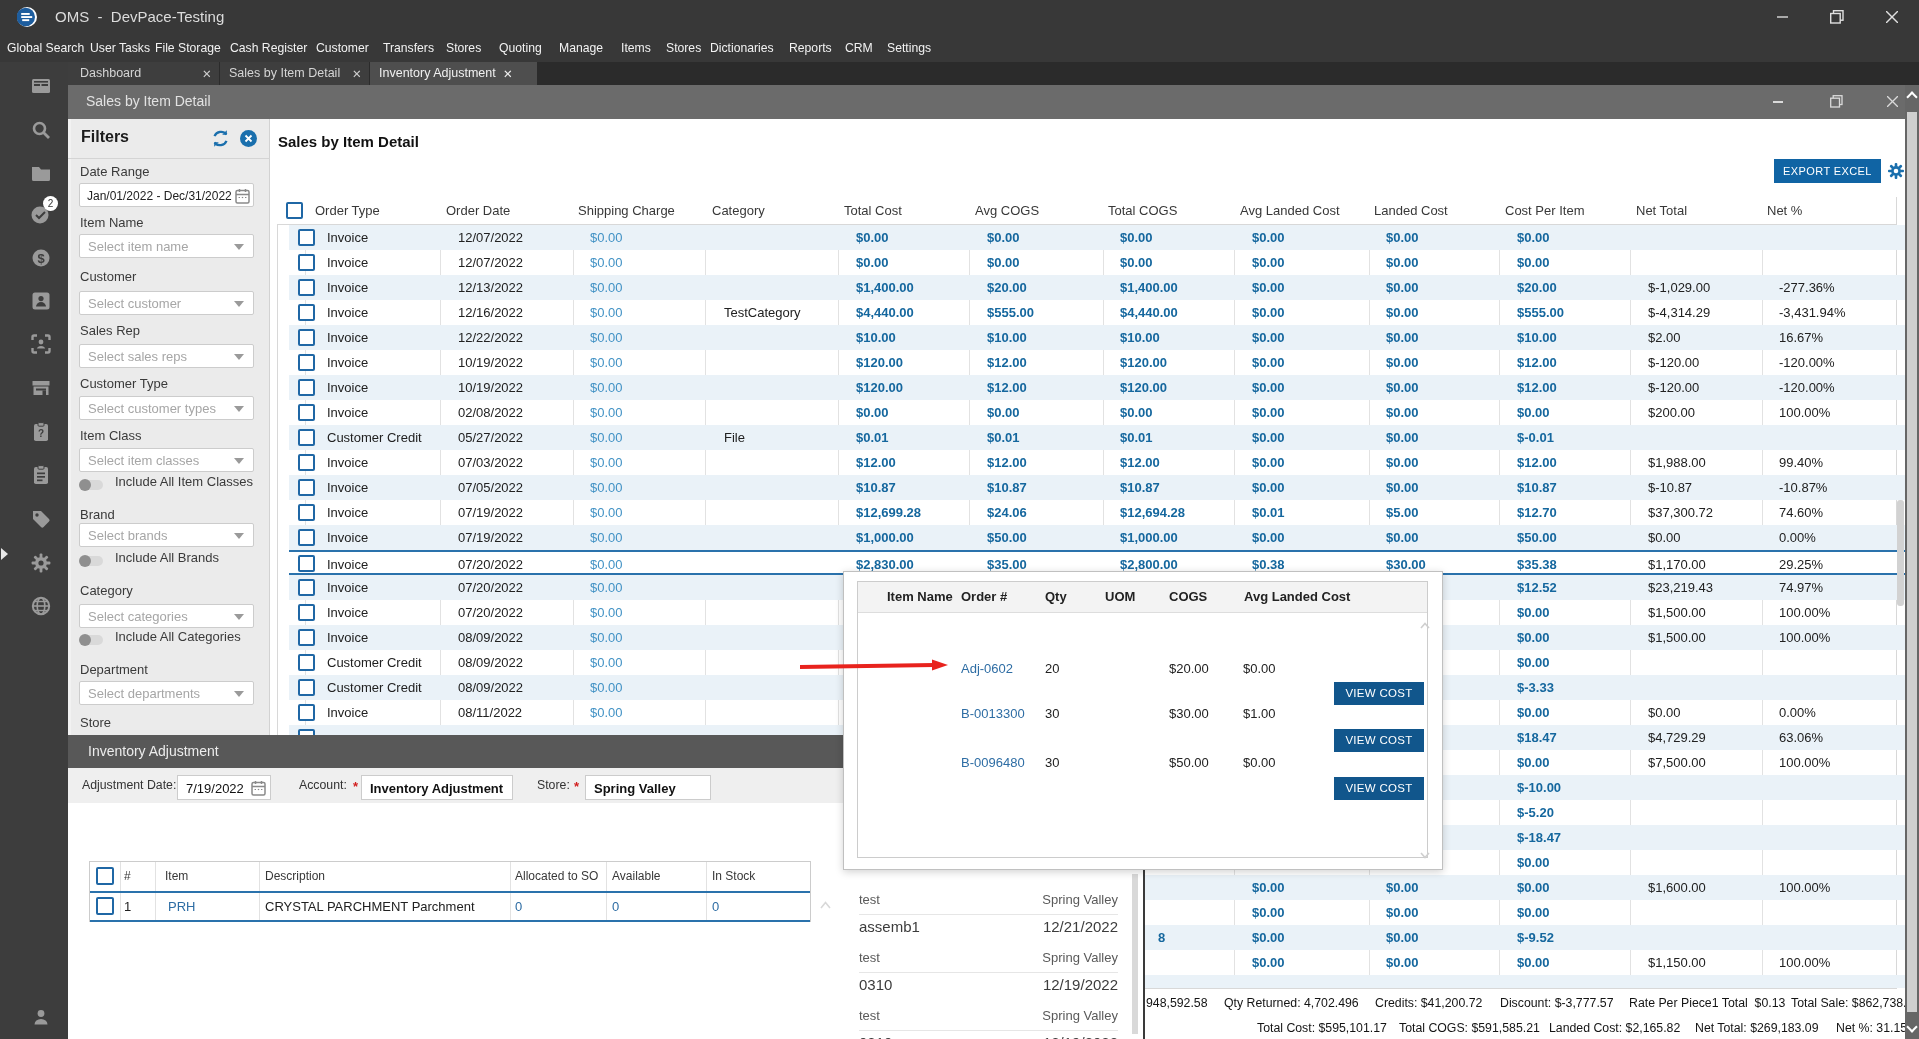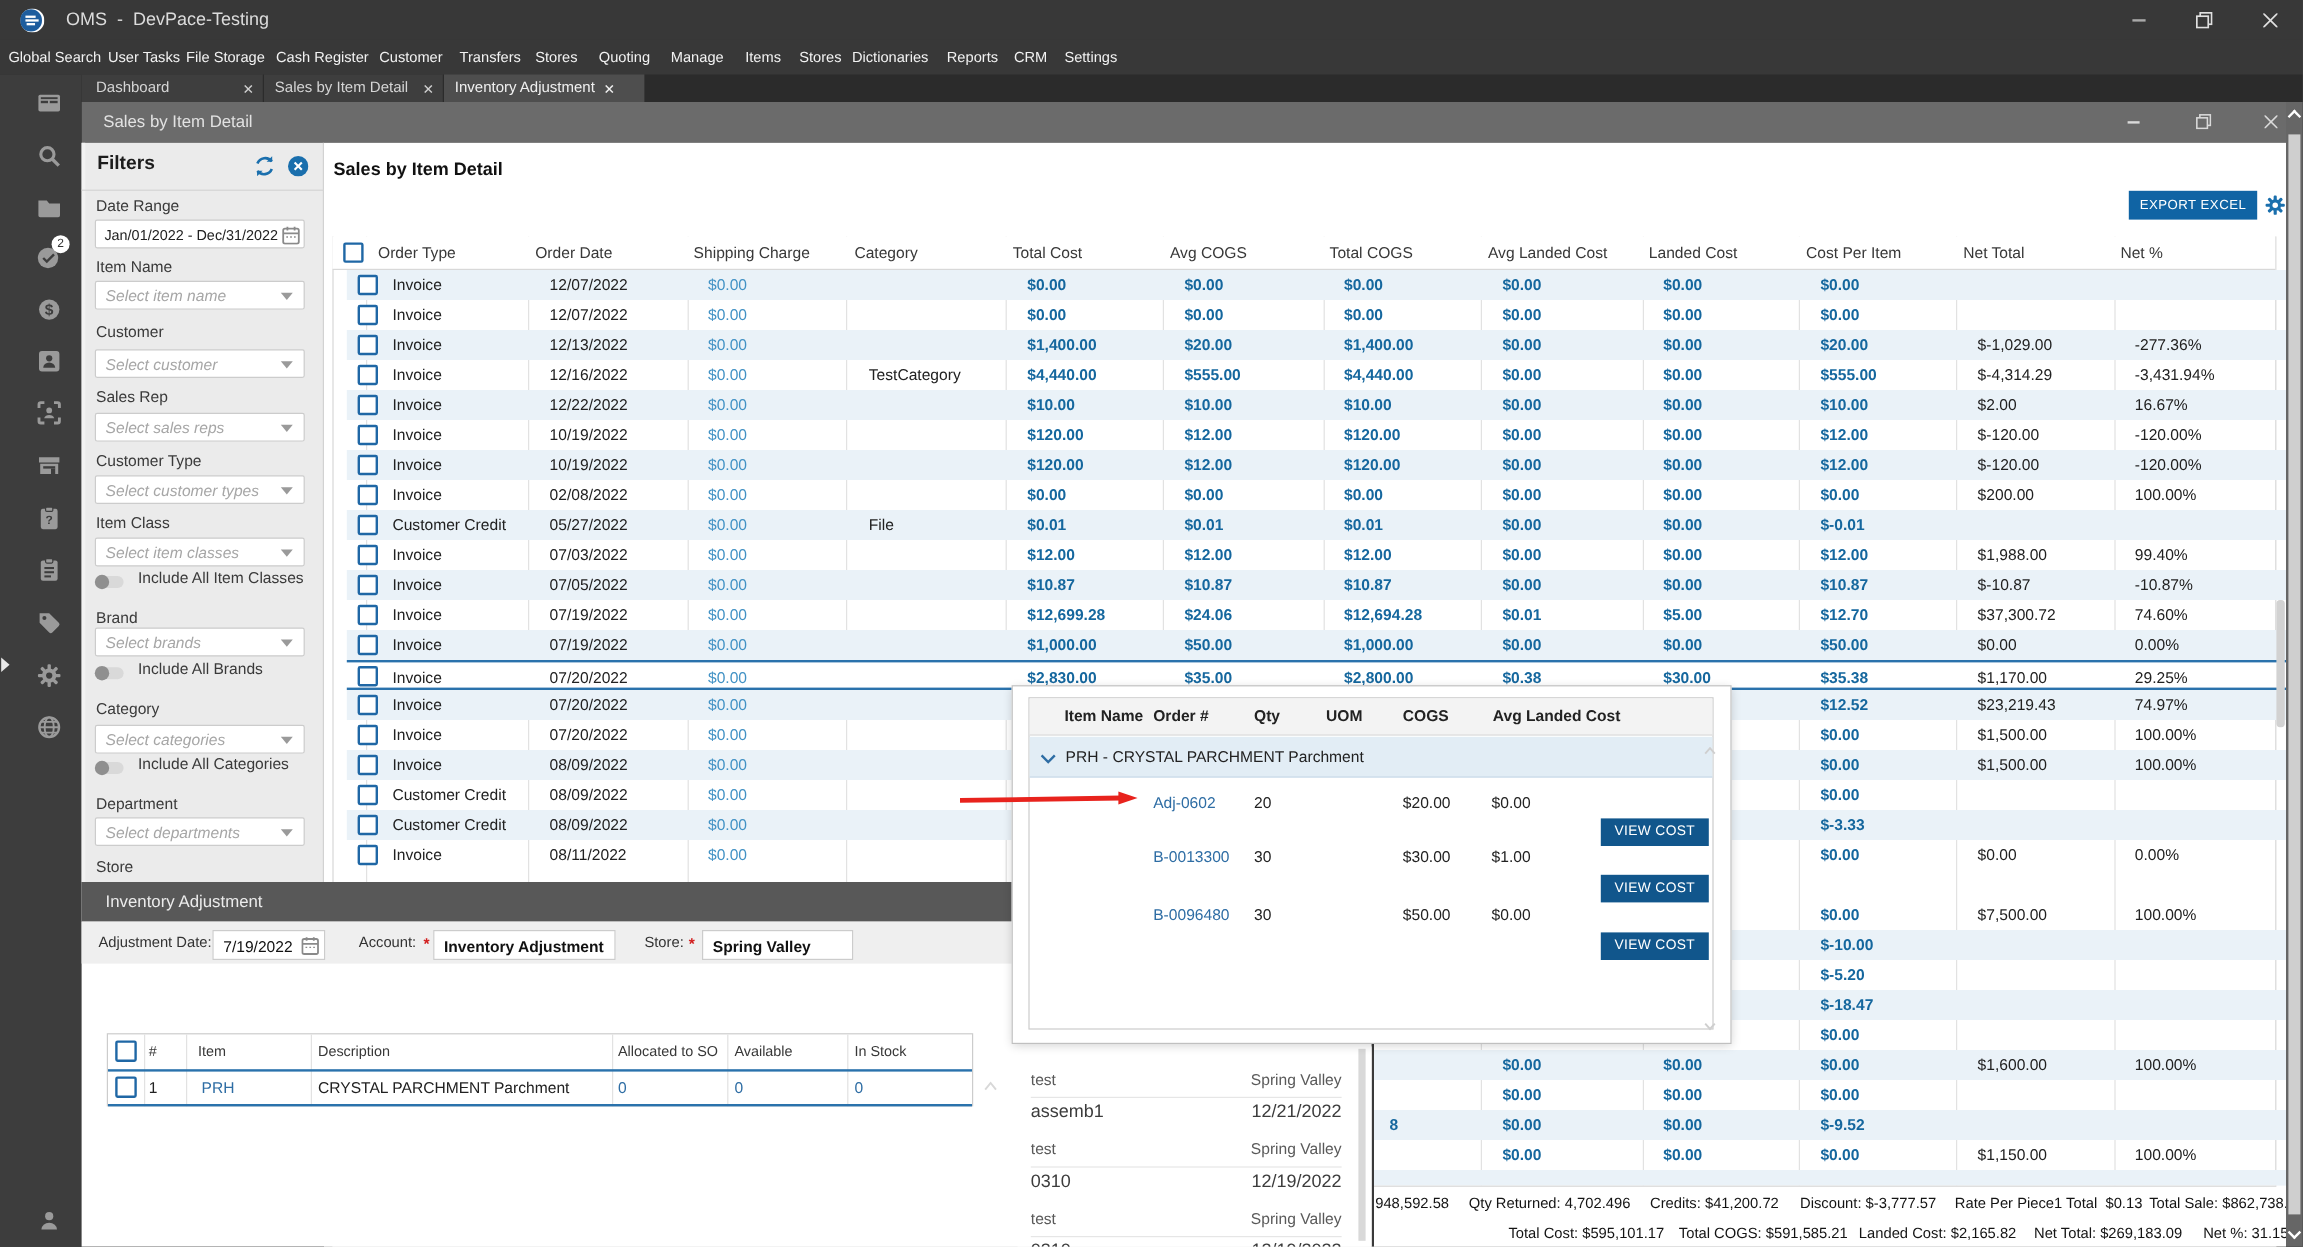--- a/index.html
+++ b/index.html
@@ -21,21 +21,21 @@
 #childbar .t{position:absolute;left:18px;top:8px;font-size:14px;color:#e2e2e2;}
 
 #sidebar{left:0;top:62px;width:68px;height:977px;background:#3d3d3d;}
 .sic{position:absolute;left:30px;width:22px;height:22px;}
 
 #filters{left:68px;top:119px;width:202px;height:616px;background:#ebebeb;border-right:1px solid #d2d2d2;}
 #filters .hd{position:absolute;left:13px;top:9px;font-size:16px;font-weight:bold;color:#1c1c1c;}
 #filters .div{position:absolute;left:0;top:39px;width:202px;height:1px;background:#d4d4d4;}
 .flabel{position:absolute;left:12px;font-size:13px;color:#3a3a3a;white-space:nowrap;}
 .finput{position:absolute;left:11px;width:175px;height:24px;background:#fff;border:1px solid #ccc;border-radius:2px;font-size:13px;color:#222;}
-.finput .ph{position:absolute;left:8px;top:4px;color:#a6a6a6;white-space:nowrap;font-style:italic;}
+.finput .ph{position:absolute;left:8px;top:4px;color:#a6a6a6;white-space:nowrap;}
 .finput .vv{position:absolute;left:7px;top:5px;color:#222;white-space:nowrap;font-size:12px;}
 .finput .car{position:absolute;right:9px;top:9px;width:0;height:0;border-left:5px solid transparent;border-right:5px solid transparent;border-top:6px solid #9a9a9a;}
 .tgl{position:absolute;left:12px;width:23px;height:10px;background:#d9d9d9;border-radius:5px;}
 .tgl .kn{position:absolute;left:-1px;top:-1px;width:12px;height:12px;background:#8f8f8f;border-radius:50%;}
 .tgltx{position:absolute;left:47px;font-size:13px;color:#3a3a3a;white-space:nowrap;}
 
 #main{left:270px;top:119px;width:1635px;height:920px;background:#fff;}
 #main .heading{position:absolute;left:8px;top:14px;font-size:15px;font-weight:bold;color:#111;}
 #exportbtn{position:absolute;left:1504px;top:40px;width:107px;height:24px;background:#1064a4;color:#fff;font-size:11px;text-align:center;line-height:24px;letter-spacing:.4px;}
 
@@ -603,20 +603,26 @@
 </div>
 <div class="trow" style="top:581px;">
 <div class="cb" style="top:4px"></div>
 <span class="tc" style="left:38px">Invoice</span>
 <span class="tc" style="left:169px">08/11/2022</span>
 <span class="sc" style="left:301px">$0.00</span>
 <span class="m" style="left:1228px">$0.00</span>
 <span class="nt" style="left:1359px">$0.00</span>
 <span class="nt" style="left:1490px">0.00%</span>
 </div>
+<div class="trow alt" style="top:606px;">
+<div class="cb" style="top:4px"></div>
+<span class="m" style="left:1228px">$18.47</span>
+<span class="nt" style="left:1359px">$4,729.29</span>
+<span class="nt" style="left:1490px">63.06%</span>
+</div>
 <div class="trow" style="top:631px;">
 <span class="m" style="left:1228px">$0.00</span>
 <span class="nt" style="left:1359px">$7,500.00</span>
 <span class="nt" style="left:1490px">100.00%</span>
 </div>
 <div class="trow alt" style="top:656px;">
 <span class="m" style="left:1228px">$-10.00</span>
 </div>
 <div class="trow" style="top:681px;">
 <span class="m" style="left:1228px">$-5.20</span>
@@ -747,26 +753,20 @@
 <div class="abs" id="popup">
 <div id="ptable">
 <div id="phead">
 <span style="left:29px">Item Name</span>
 <span style="left:103px">Order #</span>
 <span style="left:187px">Qty</span>
 <span style="left:247px">UOM</span>
 <span style="left:311px">COGS</span>
 <span style="left:386px">Avg Landed Cost</span>
 </div>
-<div id="pgroup">
-<svg class="abs" style="left:9px;top:14px" width="13" height="9" viewBox="0 0 13 9" fill="none" stroke="#2e6da4" stroke-width="2">
-          <path d="M1 1.5 L6.5 7 L12 1.5"></path>
-        </svg>
-<div class="gt">PRH - CRYSTAL PARCHMENT Parchment</div>
-</div>
 <div class="prow">
 <span class="plink" style="left:103px;top:79px">Adj-0602</span>
 <span style="left:187px;top:79px;color:#222">20</span>
 <span style="left:311px;top:79px;color:#222">$20.00</span>
 <span style="left:385px;top:79px;color:#222">$0.00</span>
 </div>
 <div class="prow">
 <span class="plink" style="left:103px;top:124px">B-0013300</span>
 <span style="left:187px;top:124px;color:#222">30</span>
 <span style="left:311px;top:124px;color:#222">$30.00</span>

